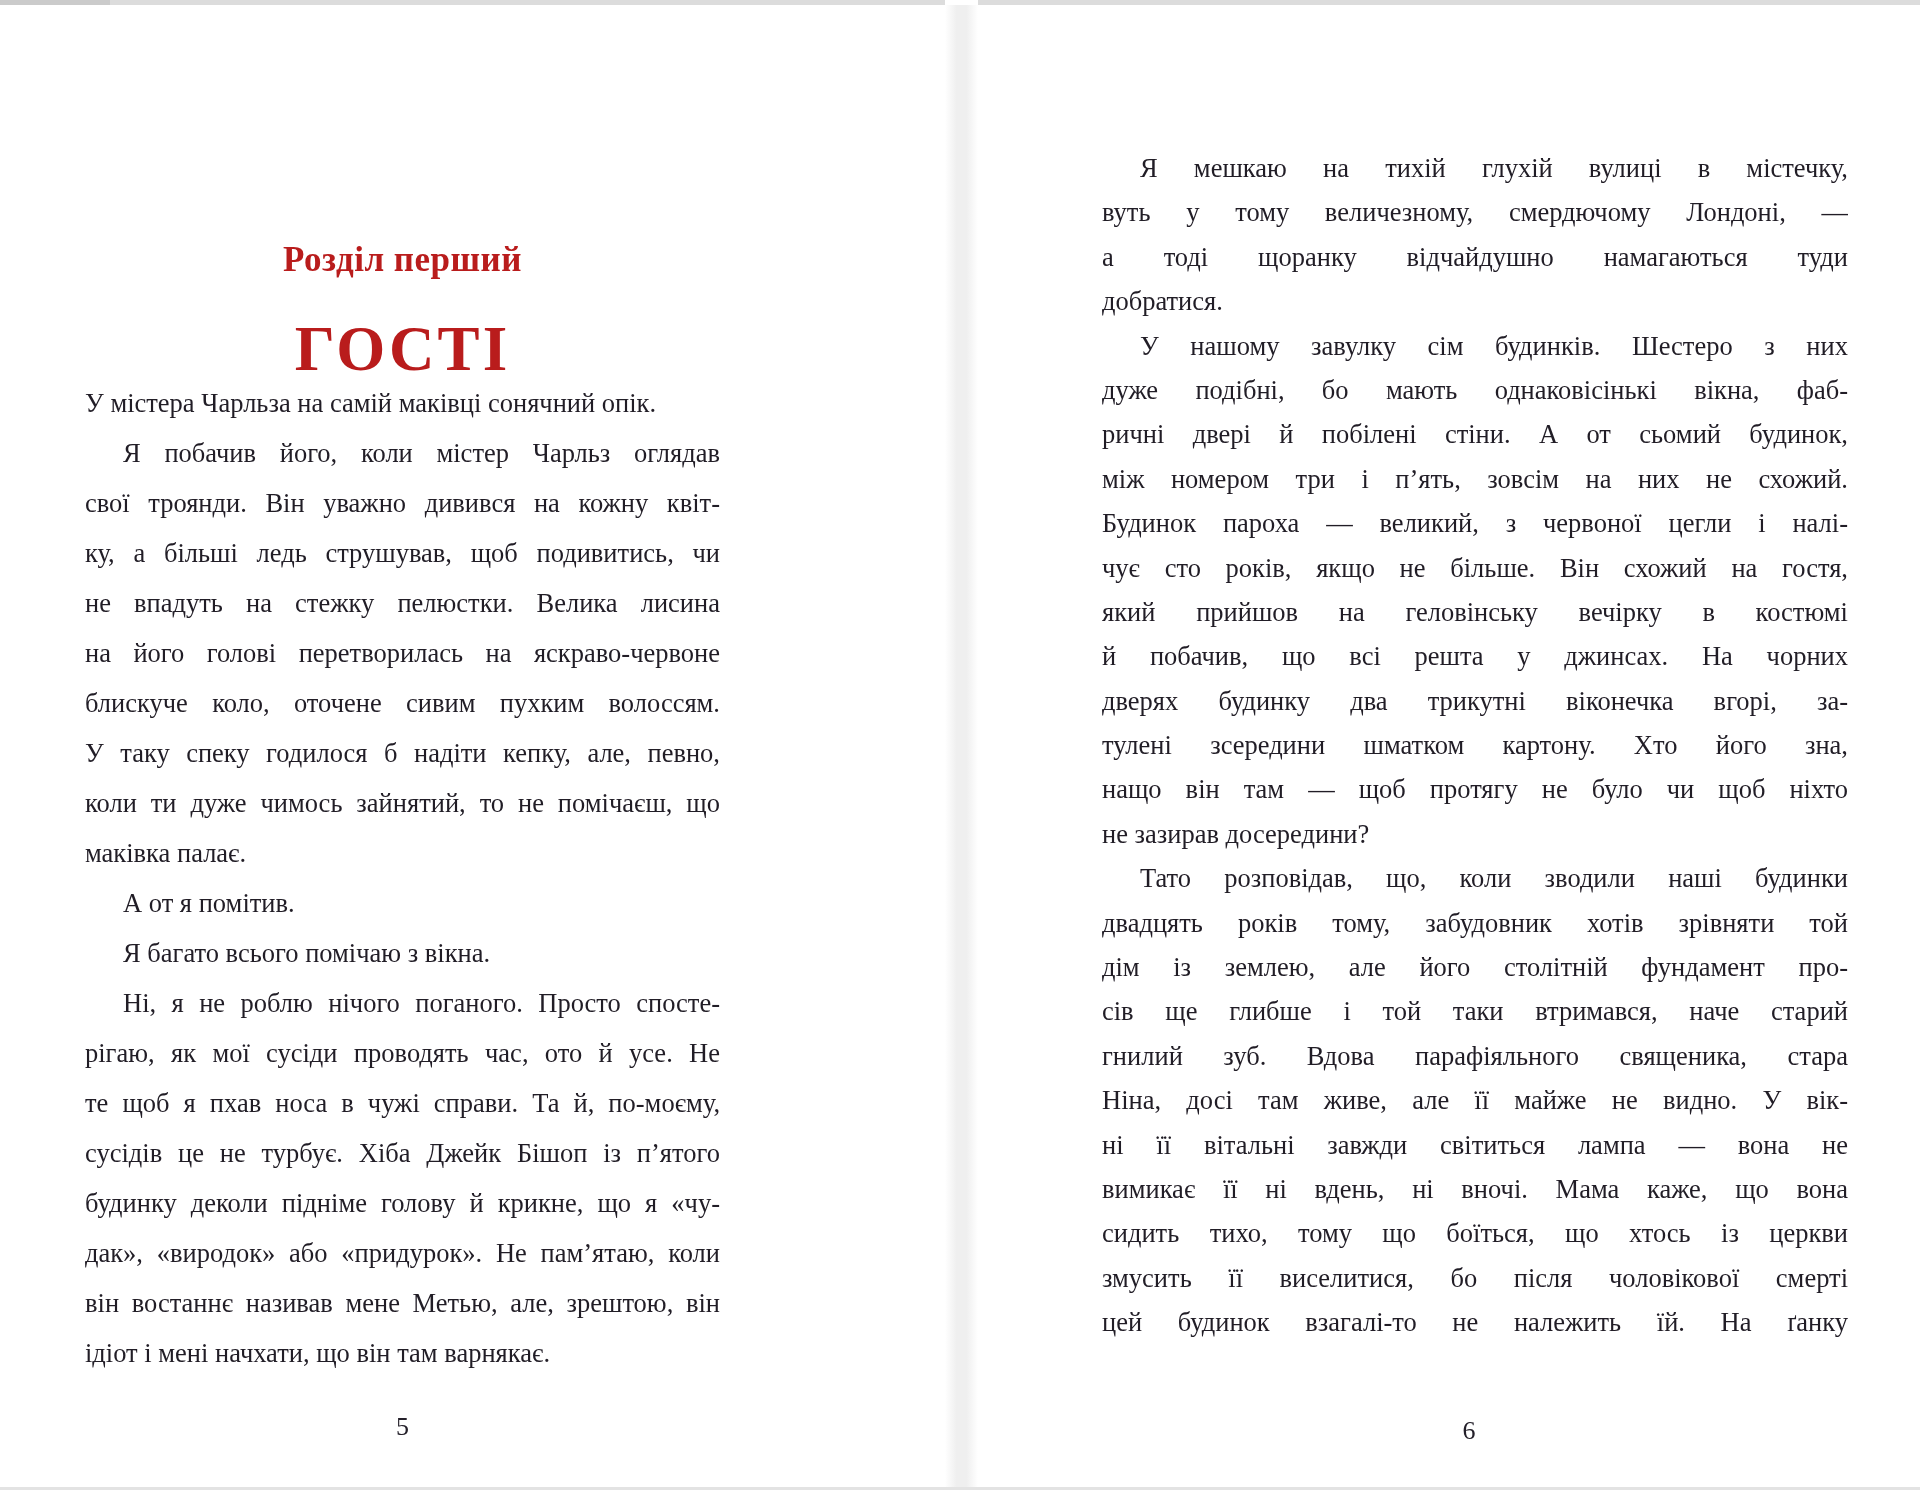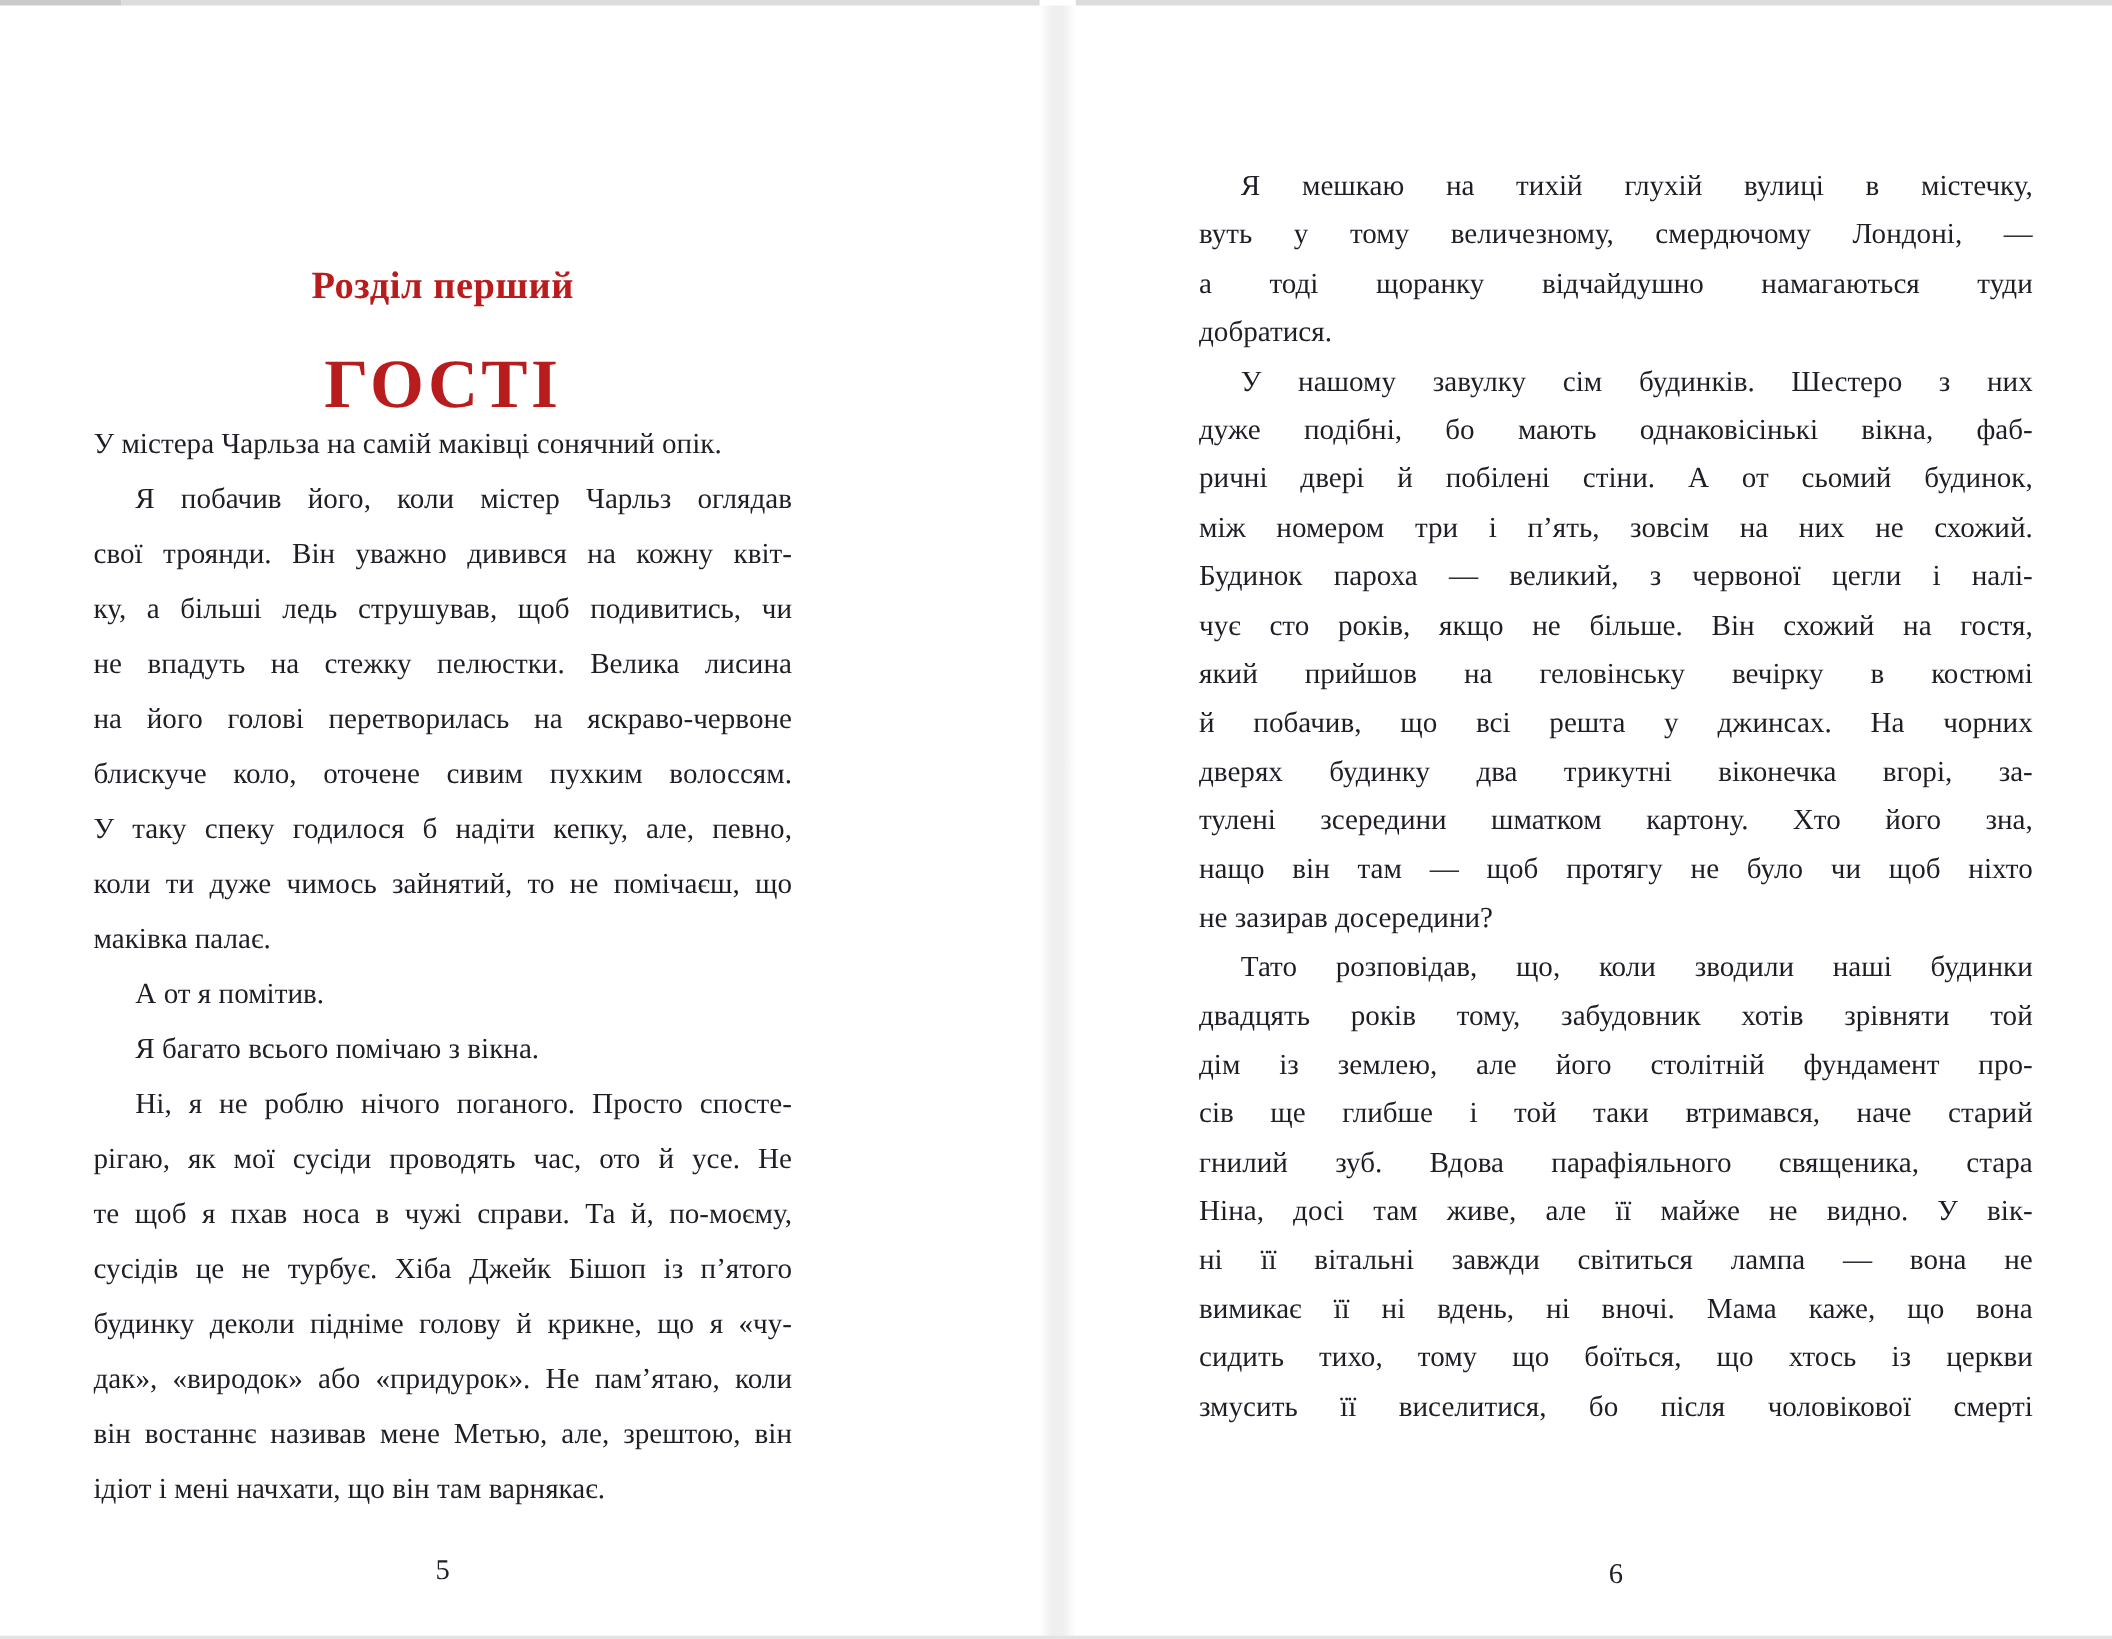--- a/index.html
+++ b/index.html
@@ -80,21 +80,21 @@
   .page-left  .body-text { top: 378px; }
   .page-right .body-text { top: 146px; }
 
   .line {
     text-align: justify;
     text-align-last: justify;
     white-space: normal;
     overflow: hidden;
   }
   .page-left  .line { font-size: 26.5px; line-height: 50px;   height: 50px; }
-  .page-right .line { font-size: 26.5px; line-height: 44.4px; height: 44.4px; }
+  .page-right .line { font-size: 26.5px; line-height: 44.4px; height: 44.4px; margin-left: 12px; }
   .line.indent { padding-left: 38px; }
   .line.last   { text-align-last: left; }
 
   .pagenum {
     position: absolute;
     left: 0;
     width: 100%;
     text-align: center;
     font-size: 26px;
     color: #24202a;
@@ -164,17 +164,18 @@
         <div class="line indent">Тато розповідав, що, коли зводили наші будинки</div>
         <div class="line">двадцять років тому, забудовник хотів зрівняти той</div>
         <div class="line">дім із землею, але його столітній фундамент про-</div>
         <div class="line">сів ще глибше і той таки втримався, наче старий</div>
         <div class="line">гнилий зуб. Вдова парафіяльного священика, стара</div>
         <div class="line">Ніна, досі там живе, але її майже не видно. У вік-</div>
         <div class="line">ні її вітальні завжди світиться лампа — вона не</div>
         <div class="line">вимикає її ні вдень, ні вночі. Мама каже, що вона</div>
         <div class="line">сидить тихо, тому що боїться, що хтось із церкви</div>
         <div class="line">змусить її виселитися, бо після чоловікової смерті</div>
+        <div class="line">цей будинок взагалі-то не належить їй. На ґанку</div>
       </div>
     <div class="pagenum">6</div>
   </div>
 
 </div>
 
 </body></html>

